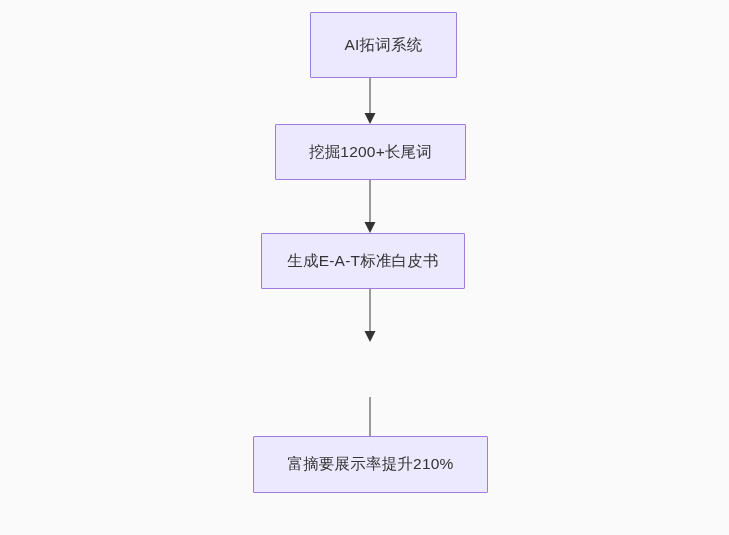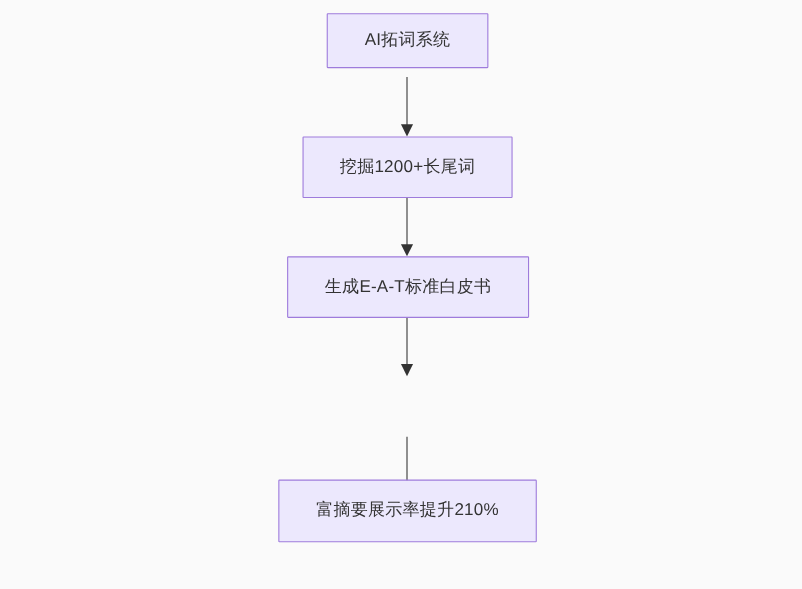--- a/index.html
+++ b/index.html
@@ -69,29 +69,29 @@
   <svg class="edge" style="left:356px; top:289px; width:28px; height:55px;" viewBox="0 0 28 55">
     <path class="edge-line" d="M14 0 L14 45"></path>
     <polygon class="edge-head" points="14,53 8.5,42 19.5,42"></polygon>
   </svg>
 
   <svg class="edge" style="left:356px; top:397px; width:28px; height:55px;" viewBox="0 0 28 55">
     <path class="edge-line" d="M14 0 L14 45"></path>
     <polygon class="edge-head" points="14,53 8.5,42 19.5,42"></polygon>
   </svg>
 
-  <div class="node" style="left:297px; top:12px; width:147px; height:50px;">
+  <div class="node" style="left:310px; top:12px; width:147px; height:66px;">
     <span class="node-label">AI拓词系统</span>
   </div>
 
   <div class="node" style="left:275px; top:124px; width:191px; height:56px;">
     <span class="node-label">挖掘1200+长尾词</span>
   </div>
 
-  <div class="node" style="left:261px; top:233px; width:220px; height:56px;">
+  <div class="node" style="left:261px; top:233px; width:204px; height:56px;">
     <span class="node-label">生成E-A-T标准白皮书</span>
   </div>
 
 
   <div class="node" style="left:253px; top:436px; width:235px; height:57px;">
     <span class="node-label">富摘要展示率提升210%</span>
   </div>
 
 </div>
 

